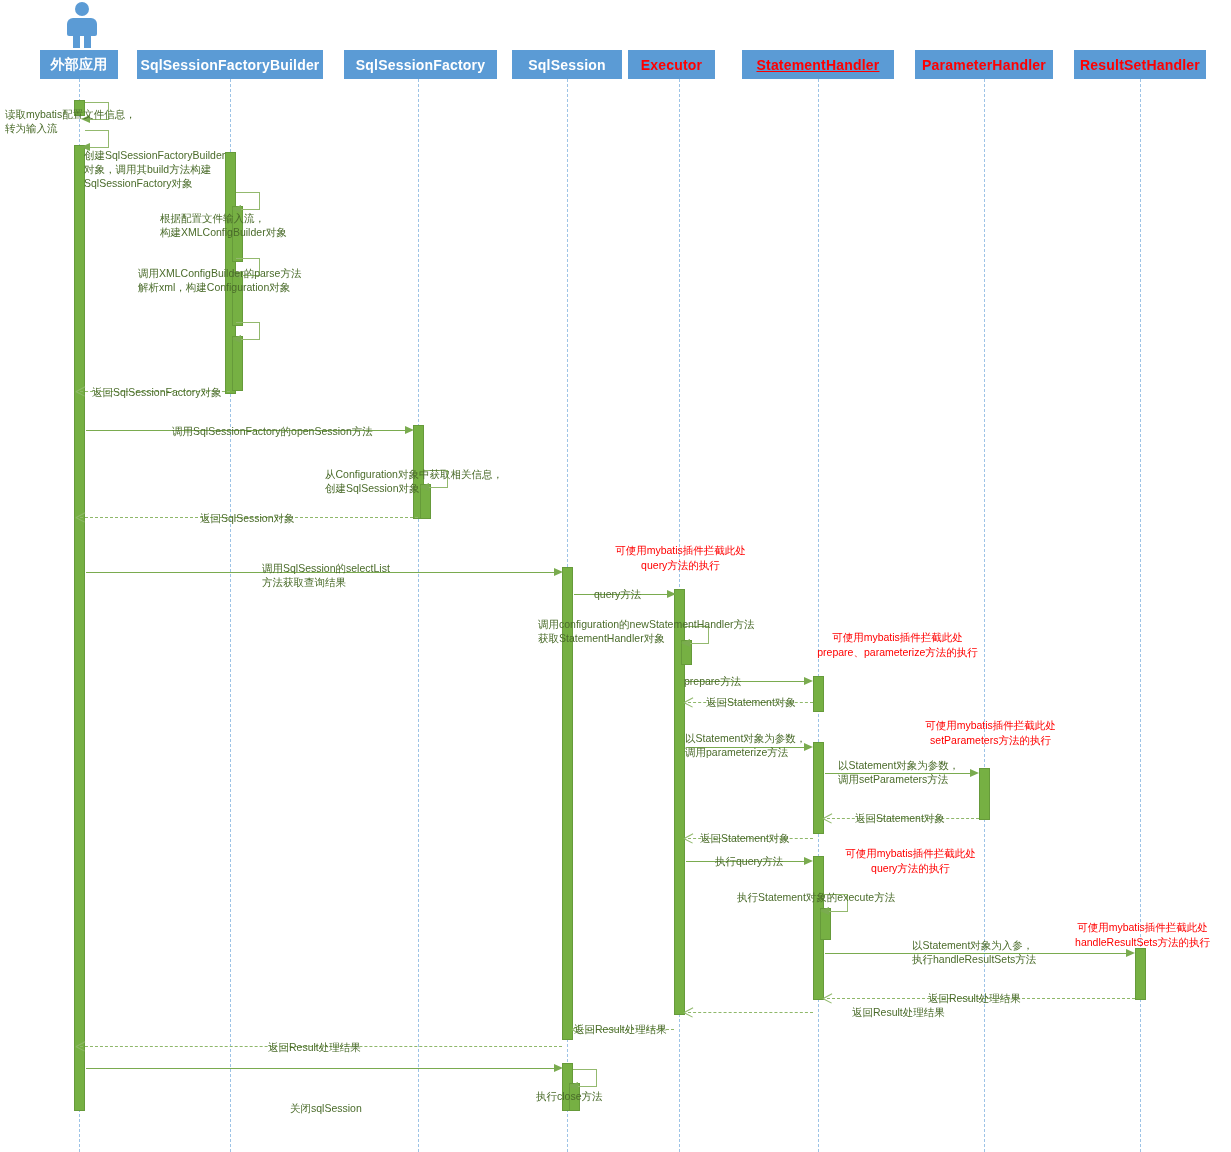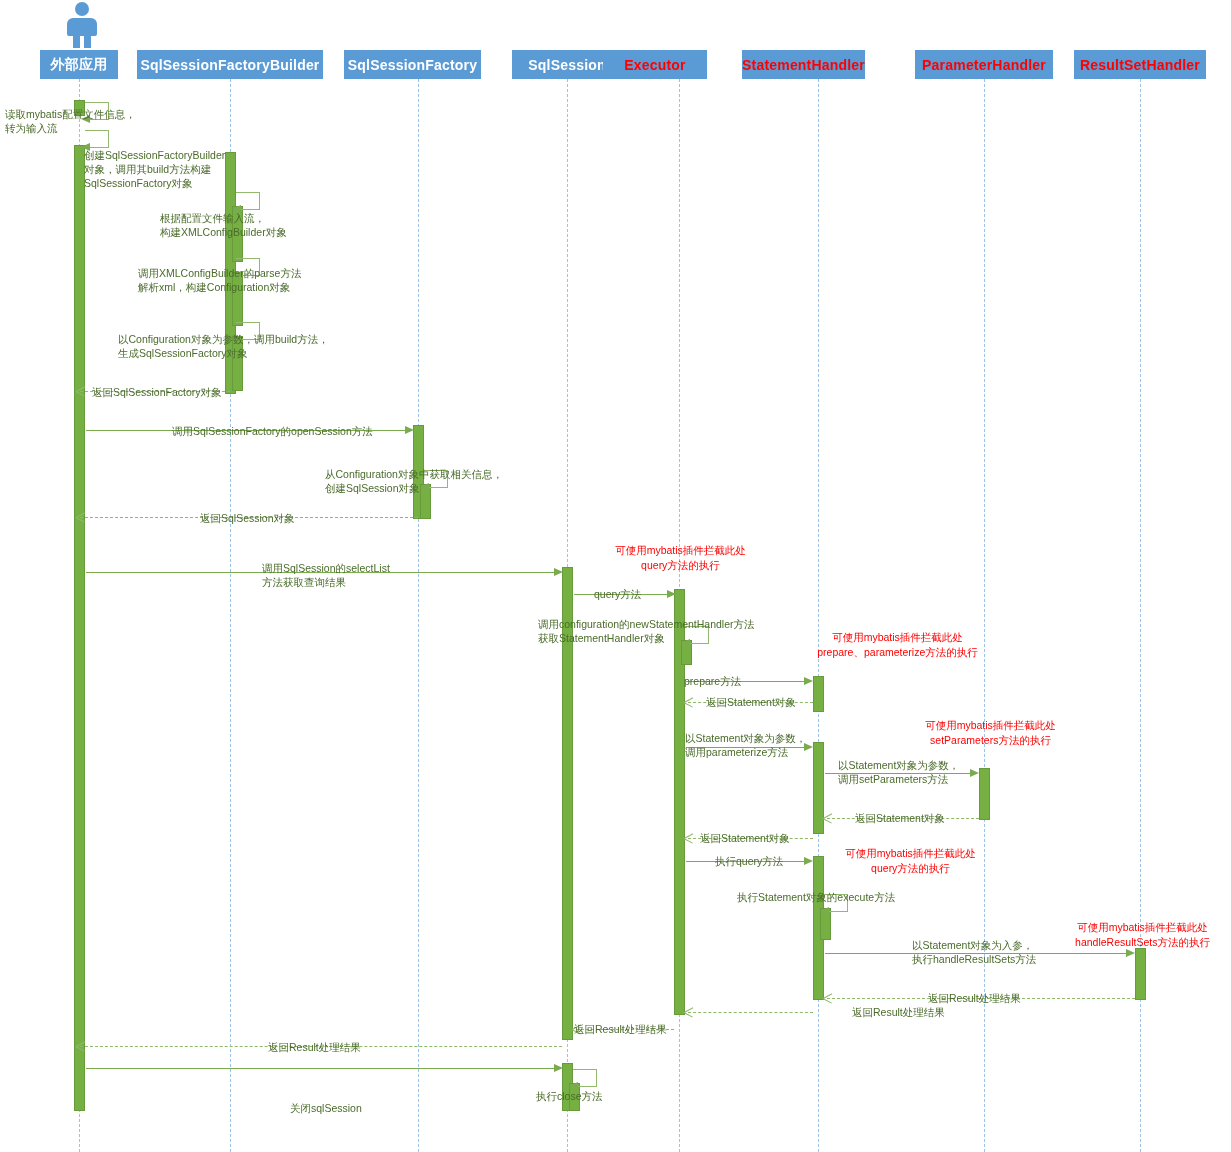--- a/index.html
+++ b/index.html
@@ -58,24 +58,24 @@
 
   <div class="actor">
     <div class="head"></div>
     <div class="body"></div>
     <div class="legL"></div>
     <div class="legR"></div>
   </div>
 
   <div class="plabel white" style="left:40px;width:78px;">外部应用</div>
   <div class="plabel white" style="left:137px;width:186px;">SqlSessionFactoryBuilder</div>
-  <div class="plabel white" style="left:344px;width:137px;">SqlSessionFactory</div>
+  <div class="plabel white" style="left:344px;width:153px;">SqlSessionFactory</div>
   <div class="plabel white" style="left:512px;width:110px;">SqlSession</div>
-  <div class="plabel red" style="left:603px;width:104px;">Executor</div>
-  <div class="plabel red" style="left:742px;width:123px;">StatementHandler</div>
+  <div class="plabel red" style="left:628px;width:87px;">Executor</div>
+  <div class="plabel red" style="left:742px;width:152px;text-decoration:underline;">StatementHandler</div>
   <div class="plabel red" style="left:915px;width:138px;">ParameterHandler</div>
   <div class="plabel red" style="left:1074px;width:132px;">ResultSetHandler</div>
 
   <div class="lifeline" style="left:79px;height:1073px;"></div>
   <div class="lifeline" style="left:230px;height:1073px;"></div>
   <div class="lifeline" style="left:418px;height:1073px;"></div>
   <div class="lifeline" style="left:567px;height:1073px;"></div>
   <div class="lifeline" style="left:679px;height:1073px;"></div>
   <div class="lifeline" style="left:818px;height:1073px;"></div>
   <div class="lifeline" style="left:984px;height:1073px;"></div>
@@ -184,22 +184,20 @@
 
   <div class="lbl" style="left:5px;top:107px;">读取mybatis配置文件信息，
 转为输入流</div>
   <div class="lbl" style="left:84px;top:148px;">创建SqlSessionFactoryBuilder
 对象，调用其build方法构建
 SqlSessionFactory对象</div>
   <div class="lbl" style="left:160px;top:211px;">根据配置文件输入流，
 构建XMLConfigBuilder对象</div>
   <div class="lbl" style="left:138px;top:266px;">调用XMLConfigBuilder的parse方法
 解析xml，构建Configuration对象</div>
-  <div class="lbl" style="left:118px;top:332px;">以Configuration对象为参数，调用build方法，
-生成SqlSessionFactory对象</div>
   <div class="lbl" style="left:92px;top:385px;">返回SqlSessionFactory对象</div>
   <div class="lbl" style="left:172px;top:424px;">调用SqlSessionFactory的openSession方法</div>
   <div class="lbl" style="left:325px;top:467px;">从Configuration对象中获取相关信息，
 创建SqlSession对象</div>
   <div class="lbl" style="left:200px;top:511px;">返回SqlSession对象</div>
   <div class="lbl" style="left:262px;top:561px;">调用SqlSession的selectList
 方法获取查询结果</div>
   <div class="lbl" style="left:594px;top:587px;">query方法</div>
   <div class="lbl" style="left:538px;top:617px;">调用configuration的newStatementHandler方法
 获取StatementHandler对象</div>

